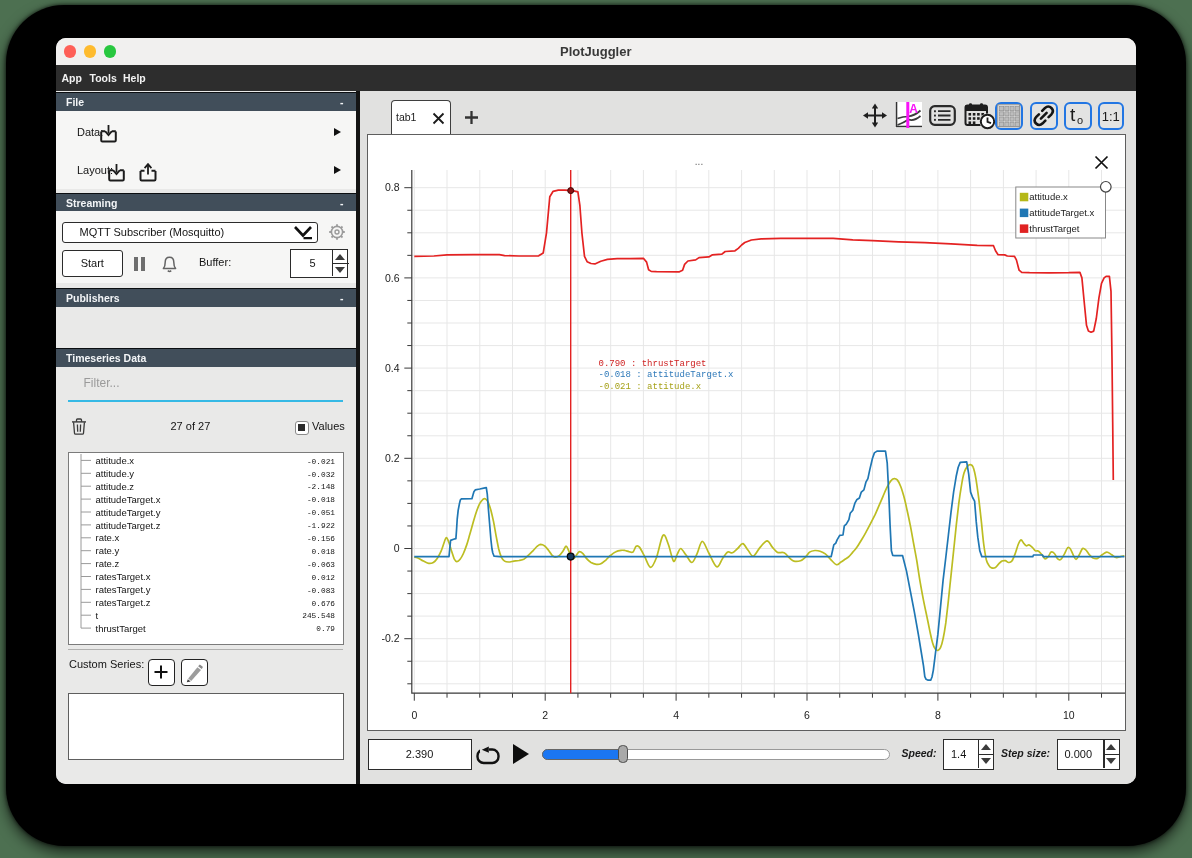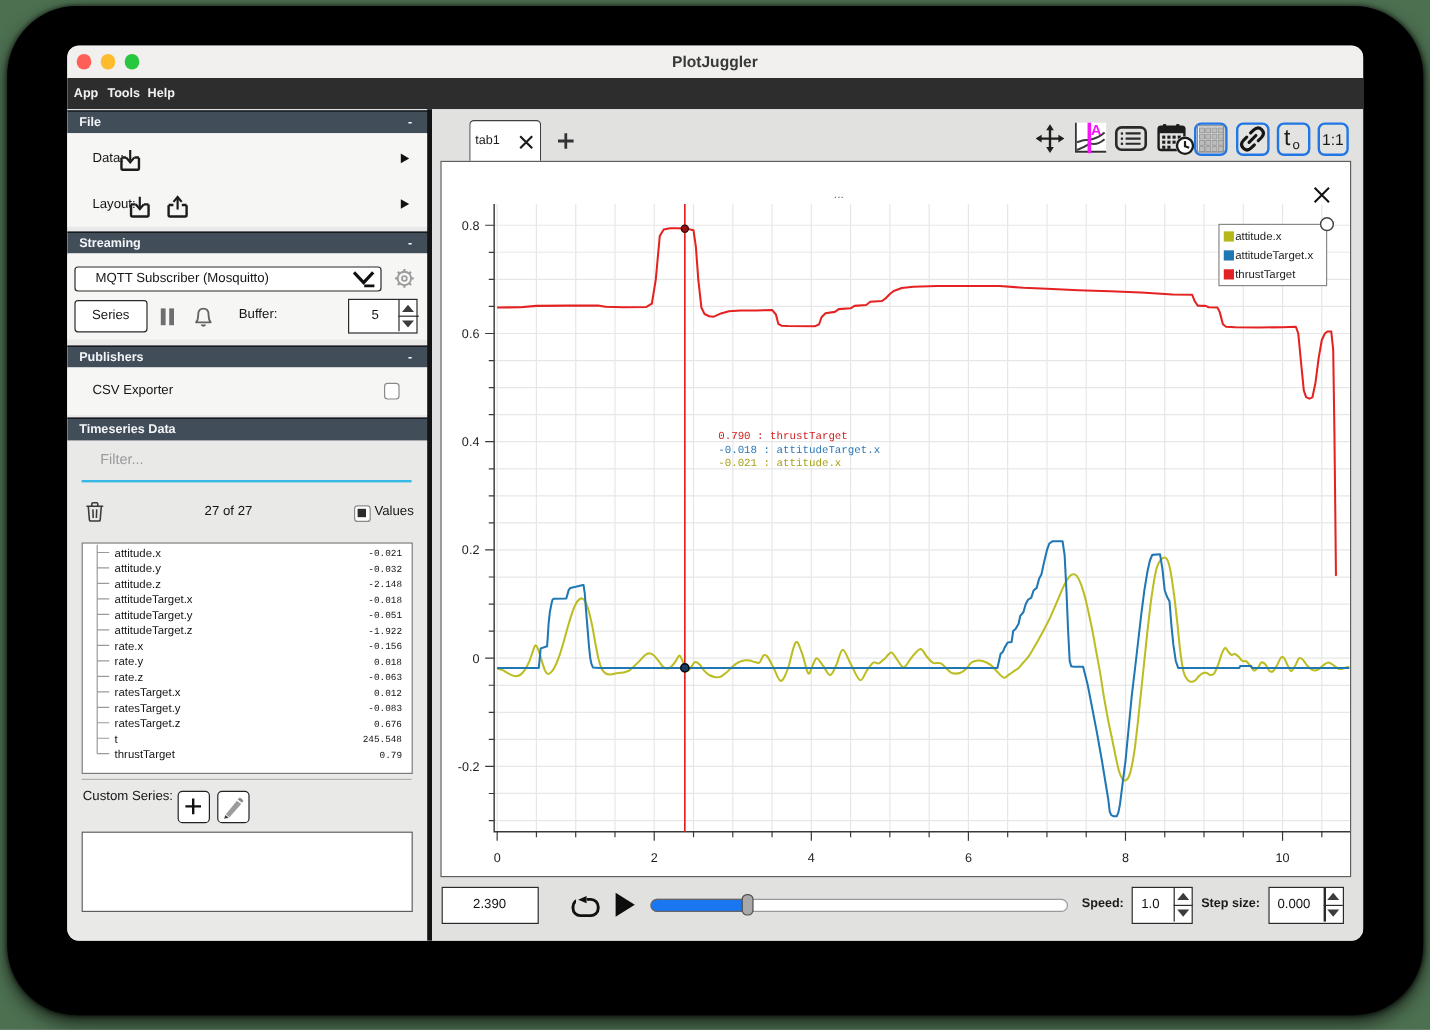--- a/index.html
+++ b/index.html
@@ -27,21 +27,21 @@
 .spintri-u{position:absolute;width:0;height:0;border-left:5px solid transparent;border-right:5px solid transparent;border-bottom:6px solid #3c3c3c;}
 .spintri-d{position:absolute;width:0;height:0;border-left:5px solid transparent;border-right:5px solid transparent;border-top:6px solid #3c3c3c;}
 .ckb{position:absolute;background:#fff;border:1.5px solid #8a8a8a;border-radius:3px;}
 #divider{position:absolute;left:300.5px;top:53.5px;width:4px;height:692.5px;background:#141414;}
 #main{position:absolute;left:304.5px;top:53.5px;width:776px;height:692.5px;background:#e1e1e0;}
 #tab1{position:absolute;left:30.5px;top:9px;width:60.5px;height:35px;background:#fff;
  border:1.2px solid #3f3f3f;border-bottom:none;border-radius:4px 4px 0 0;}
 #pane{position:absolute;left:7px;top:42.5px;width:759px;height:597px;background:#fff;border:1px solid #5e5e5e;}
 #controls{position:absolute;left:0;top:638px;width:776px;height:54.5px;}
 .sbox{position:absolute;background:#fff;border:1.3px solid #2b2b2b;font-size:11px;color:#141414;}
-.blab{position:absolute;font-size:11px;font-weight:bold;color:#1b1b1b;}
+.blab{position:absolute;font-size:11px;font-weight:bold;color:#1b1b1b;font-style:italic;}
 .ticon{position:absolute;}
 .bluebox{position:absolute;width:27.5px;height:27.5px;border:2px solid #2276e3;border-radius:6px;background:#e3e3e2;}
 </style></head>
 <body>
 <div id="shadow"></div>
 <div id="win">
   <div id="titlebar"></div>
   <div class="tl" style="left:8.2px;background:#fe5f57"></div>
   <div class="tl" style="left:28.3px;background:#febb2e"></div>
   <div class="tl" style="left:48.2px;background:#28c73f"></div>
@@ -95,44 +95,40 @@
       <svg class="abs" style="left:272px;top:12px" width="18" height="18" viewBox="0 0 18 18">
         <g fill="none" stroke="#9b9b9b" stroke-width="1.6">
           <circle cx="9" cy="9" r="5.6"></circle>
             <circle cx="9" cy="9" r="2" fill="#f6f6f5" stroke-width="1.4"></circle>
           <g stroke-width="1.8">
           <path d="M9 1.2 L9 3.4 M9 14.6 L9 16.8 M1.2 9 L3.4 9 M14.6 9 L16.8 9"></path>
           <path d="M3.5 3.5 L5.1 5.1 M12.9 12.9 L14.5 14.5 M14.5 3.5 L12.9 5.1 M5.1 12.9 L3.5 14.5"></path>
           </g>
         </g>
       </svg>
-      <div class="btn" style="left:6.5px;top:39.5px;width:60.5px;height:27px;text-align:center;line-height:25px;font-size:11px;color:#141414;">Series</div>
+      <div class="btn" style="left:6.5px;top:39.5px;width:60.5px;height:27px;text-align:center;line-height:25px;font-size:11px;color:#141414;">Start</div>
       <div class="abs" style="left:78px;top:46px;width:4.2px;height:14.5px;background:#6e6e6e"></div>
       <div class="abs" style="left:85.5px;top:46px;width:4.2px;height:14.5px;background:#6e6e6e"></div>
       <svg class="abs" style="left:104px;top:44px" width="19" height="19" viewBox="0 0 19 19" fill="none" stroke="#636363">
         <path d="M9.5 2.2 Q5.2 2.2 5.2 7.2 Q5.2 11.5 3.4 13.6 L15.6 13.6 Q13.8 11.5 13.8 7.2 Q13.8 2.2 9.5 2.2 Z" stroke-width="1.5" stroke-linejoin="round"></path>
         <path d="M7.8 15.6 Q9.5 17.3 11.2 15.6" stroke-width="1.5" fill="none"></path>
       </svg>
       <span class="lbl" style="left:131.5px;top:45.5px">Buffer:</span>
       <div class="abs" style="left:234.5px;top:38.5px;width:58px;height:28.5px;background:#fff;border:1.3px solid #2b2b2b;">
         <span class="lbl" style="left:6.5px;top:6.5px">5</span>
         <div class="abs" style="left:40.5px;top:0;width:1.3px;height:26px;background:#2b2b2b"></div>
         <div class="abs" style="left:40.5px;top:12.8px;width:17px;height:1.3px;background:#2b2b2b"></div>
         <div class="spintri-u" style="left:43.5px;top:3.5px"></div>
         <div class="spintri-d" style="left:43.5px;top:17px"></div>
       </div>
     </div>
     <div class="hdr" style="top:196.5px">
         <span>Publishers</span>
         <i>-</i>
       </div>
-    <div class="panel" style="top:215px;height:39.5px">
-      <span class="lbl" style="left:9.5px;top:13px">CSV Exporter</span>
-      <div class="ckb" style="left:264px;top:13px;width:13.5px;height:13.5px"></div>
-    </div>
     <div class="hdr" style="top:256.5px">
         <span>Timeseries Data</span>
       </div>
     <span class="abs" style="left:28px;top:284.5px;font-size:12px;color:#9a9a9a">Filter...</span>
     <div class="abs" style="left:12px;top:308.5px;width:275.5px;height:2.6px;background:#36b9e5"></div>
     <svg class="abs" style="left:15.5px;top:327px" width="16" height="17" viewBox="0 0 16 17" fill="none" stroke="#3a3a3a" stroke-width="1.3">
       <path d="M2.6 4.2 L3.5 15.2 Q3.6 16.2 4.6 16.2 L11.4 16.2 Q12.4 16.2 12.5 15.2 L13.4 4.2"></path>
       <path d="M1 3.9 L15 3.9" stroke-width="1.4"></path>
       <path d="M5.5 3.7 L5.5 2 Q5.5 1 6.5 1 L9.5 1 Q10.5 1 10.5 2 L10.5 3.7"></path>
       <path d="M6.4 6.5 L6.7 13.7 M9.6 6.5 L9.3 13.7"></path>
@@ -431,33 +427,33 @@
 <rect x="651.8" y="73.6" width="8.5" height="8.5" fill="#1f77b4"></rect>
 <text x="661.3" y="80.9" font-size="9.5" fill="#1c1c1c" font-family="Liberation Sans,sans-serif">attitudeTarget.x</text>
 <rect x="651.8" y="89.4" width="8.5" height="8.5" fill="#e02222"></rect>
 <text x="661.3" y="96.7" font-size="9.5" fill="#1c1c1c" font-family="Liberation Sans,sans-serif">thrustTarget</text>
 <circle cx="737.8" cy="51.8" r="5.3" fill="#fff" stroke="#444" stroke-width="1.2"></circle>
 <text x="331" y="30" font-size="10" fill="#666" text-anchor="middle" font-family="Liberation Sans,sans-serif">...</text>
 <path d="M727.5 21.5 L739.5 33.5 M739.5 21.5 L727.5 33.5" stroke="#111" stroke-width="1.7"></path>
 </svg>
     </div>
     <div id="controls">
-      <div class="sbox" style="left:7.5px;top:10px;width:81px;height:30.5px;text-align:center;line-height:28.5px;">2.390</div>
+      <div class="sbox" style="left:7.5px;top:10px;width:104px;height:30.5px;text-align:center;line-height:28.5px;">2.390</div>
       <svg class="abs" style="left:115px;top:16.5px" width="26" height="20" viewBox="0 0 26 20">
         <rect x="2.5" y="3.5" width="21" height="13.5" rx="6.2" fill="none" stroke="#111" stroke-width="2.4"></rect>
         <rect x="5" y="1" width="9" height="5.5" fill="#e1e1e0"></rect>
         <path d="M13.8 0.6 L6.8 3.7 L13.8 6.8 Z" fill="#111"></path>
       </svg>
       <div class="abs" style="left:153px;top:15.3px;width:0;height:0;border-left:16px solid #0d0d0d;border-top:10.2px solid transparent;border-bottom:10.2px solid transparent;"></div>
       <div class="abs" style="left:181.5px;top:19.5px;width:348px;height:11px;background:#fff;border:1px solid #999;border-radius:5.5px;"></div>
       <div class="abs" style="left:181.5px;top:19.5px;width:80.5px;height:11px;background:#1b76f2;border:1px solid #666;border-radius:5.5px 0 0 5.5px;"></div>
       <div class="abs" style="left:257.5px;top:16px;width:10px;height:17.5px;background:#a9a9a9;border:1.2px solid #4e4e4e;border-radius:4.5px;"></div>
       <span class="blab" style="left:541.5px;top:17.5px;font-size:10.5px">Speed:</span>
       <div class="sbox" style="left:583px;top:10px;width:51px;height:30.5px;">
-        <span class="abs" style="left:7px;top:8px">1.0</span>
+        <span class="abs" style="left:7px;top:8px">1.4</span>
         <div class="abs" style="left:33.8px;top:0;width:1.3px;height:28px;background:#2b2b2b"></div>
         <div class="abs" style="left:33.8px;top:13.5px;width:16px;height:1.3px;background:#2b2b2b"></div>
         <div class="spintri-u" style="left:36.8px;top:4px"></div>
         <div class="spintri-d" style="left:36.8px;top:18px"></div>
       </div>
       <span class="blab" style="left:641px;top:17.5px;font-size:10.5px">Step size:</span>
       <div class="sbox" style="left:696.5px;top:10px;width:63px;height:30.5px;">
         <span class="abs" style="left:7px;top:8px">0.000</span>
         <div class="abs" style="left:45.8px;top:0;width:1.3px;height:28px;background:#2b2b2b"></div>
         <div class="abs" style="left:45.8px;top:13.5px;width:16px;height:1.3px;background:#2b2b2b"></div>

